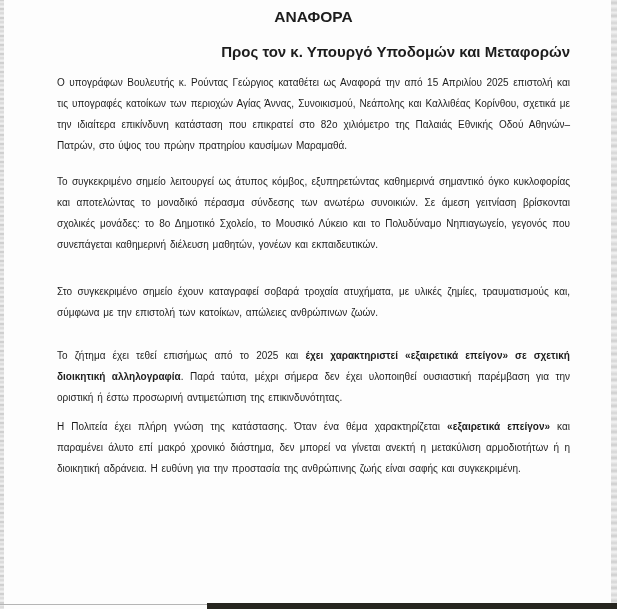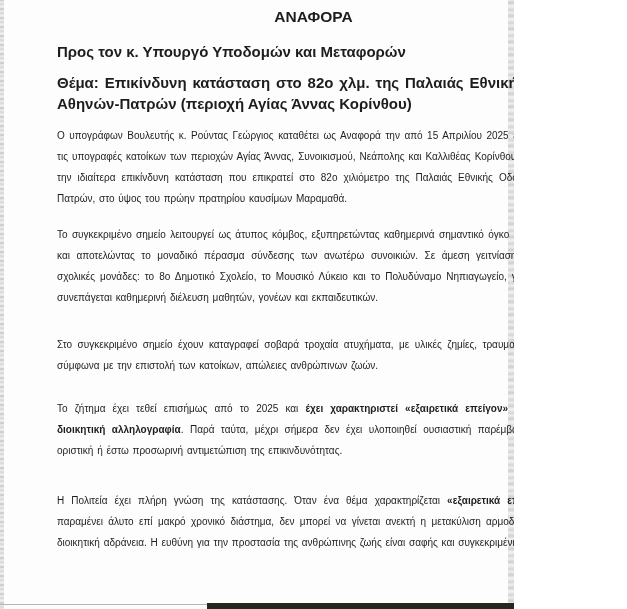--- a/index.html
+++ b/index.html
@@ -2,21 +2,21 @@
 <html><head>
 <meta charset="utf-8">
 <style>
   html, body {
     margin: 0;
     padding: 0;
     background: #ffffff;
   }
   .page {
     position: relative;
-    width: 514px;
+    width: 617px;
     height: 609px;
     background: #fdfdfd;
     overflow: hidden;
     font-family: "Liberation Sans", sans-serif;
     color: #1d1d1d;
   }
   
   .edge-left {
     position: absolute;
     left: 0; top: 0; bottom: 0;
@@ -47,41 +47,41 @@
     font-weight: bold;
     font-size: 15.5px;
     line-height: 21px;
     text-align: center;
     margin: 0 0 14px 0;
   }
   .recipient {
     font-weight: bold;
     font-size: 15px;
     line-height: 21px;
-    text-align: left;
+    text-align: right;
     margin: 0 0 10px 0;
   }
   .subject {
     font-weight: bold;
     font-size: 15px;
     line-height: 21px;
     text-align: justify;
     margin: 0 0 11px 0;
   }
   .para {
     font-size: 10px;
     line-height: 21px;
     text-align: justify;
     margin: 0 0 14px 0;
     word-spacing: 1px;
   }
   .para:nth-of-type(1) { margin-bottom: 15px; }
   .para:nth-of-type(2) { margin-bottom: 26px; }
   .para:nth-of-type(3) { margin-bottom: 22px; }
-  .para:nth-of-type(4) { margin-bottom: 29px; }
+  .para:nth-of-type(4) { margin-bottom: 8px; }
   .para .b { font-weight: bold; }
   
   .bottom-hairline {
     position: absolute;
     left: 0;
     bottom: 4px;
     width: 207px;
     height: 1px;
     background: #b5b5b5;
   }
@@ -99,21 +99,20 @@
 
 <div class="page">
   <div class="edge-left"></div>
   <div class="edge-right"></div>
 
   <div class="content">
     <div class="title">ΑΝΑΦΟΡΑ</div>
 
     <div class="recipient">Προς τον κ. Υπουργό Υποδομών και Μεταφορών</div>
 
-    <div class="subject">Θέμα: Επικίνδυνη κατάσταση στο 82ο χλμ. της Παλαιάς Εθνικής Οδού Αθηνών-Πατρών (περιοχή Αγίας Άννας Κορίνθου)</div>
 
     <div>
         <p class="para"><span>Ο υπογράφων Βουλευτής κ. Ρούντας Γεώργιος καταθέτει ως Αναφορά την από 15 Απριλίου 2025 επιστολή και τις υπογραφές κατοίκων των περιοχών Αγίας Άννας, Συνοικισμού, Νεάπολης και Καλλιθέας Κορίνθου, σχετικά με την ιδιαίτερα επικίνδυνη κατάσταση που επικρατεί στο 82ο χιλιόμετρο της Παλαιάς Εθνικής Οδού Αθηνών–Πατρών, στο ύψος του πρώην πρατηρίου καυσίμων Μαραμαθά.</span></p>
         <p class="para"><span>Το συγκεκριμένο σημείο λειτουργεί ως άτυπος κόμβος, εξυπηρετώντας καθημερινά σημαντικό όγκο κυκλοφορίας και αποτελώντας το μοναδικό πέρασμα σύνδεσης των ανωτέρω συνοικιών. Σε άμεση γειτνίαση βρίσκονται σχολικές μονάδες: το 8ο Δημοτικό Σχολείο, το Μουσικό Λύκειο και το Πολυδύναμο Νηπιαγωγείο, γεγονός που συνεπάγεται καθημερινή διέλευση μαθητών, γονέων και εκπαιδευτικών.</span></p>
         <p class="para"><span>Στο συγκεκριμένο σημείο έχουν καταγραφεί σοβαρά τροχαία ατυχήματα, με υλικές ζημίες, τραυματισμούς και, σύμφωνα με την επιστολή των κατοίκων, απώλειες ανθρώπινων ζωών.</span></p>
         <p class="para"><span>Το ζήτημα έχει τεθεί επισήμως από το 2025 και </span><span class="b">έχει χαρακτηριστεί «εξαιρετικά επείγον» σε σχετική διοικητική αλληλογραφία</span><span>. Παρά ταύτα, μέχρι σήμερα δεν έχει υλοποιηθεί ουσιαστική παρέμβαση για την οριστική ή έστω προσωρινή αντιμετώπιση της επικινδυνότητας.</span></p>
         <p class="para"><span>Η Πολιτεία έχει πλήρη γνώση της κατάστασης. Όταν ένα θέμα χαρακτηρίζεται </span><span class="b">«εξαιρετικά επείγον»</span><span> και παραμένει άλυτο επί μακρό χρονικό διάστημα, δεν μπορεί να γίνεται ανεκτή η μετακύλιση αρμοδιοτήτων ή η διοικητική αδράνεια. Η ευθύνη για την προστασία της ανθρώπινης ζωής είναι σαφής και συγκεκριμένη.</span></p>
       </div>
   </div>
 

